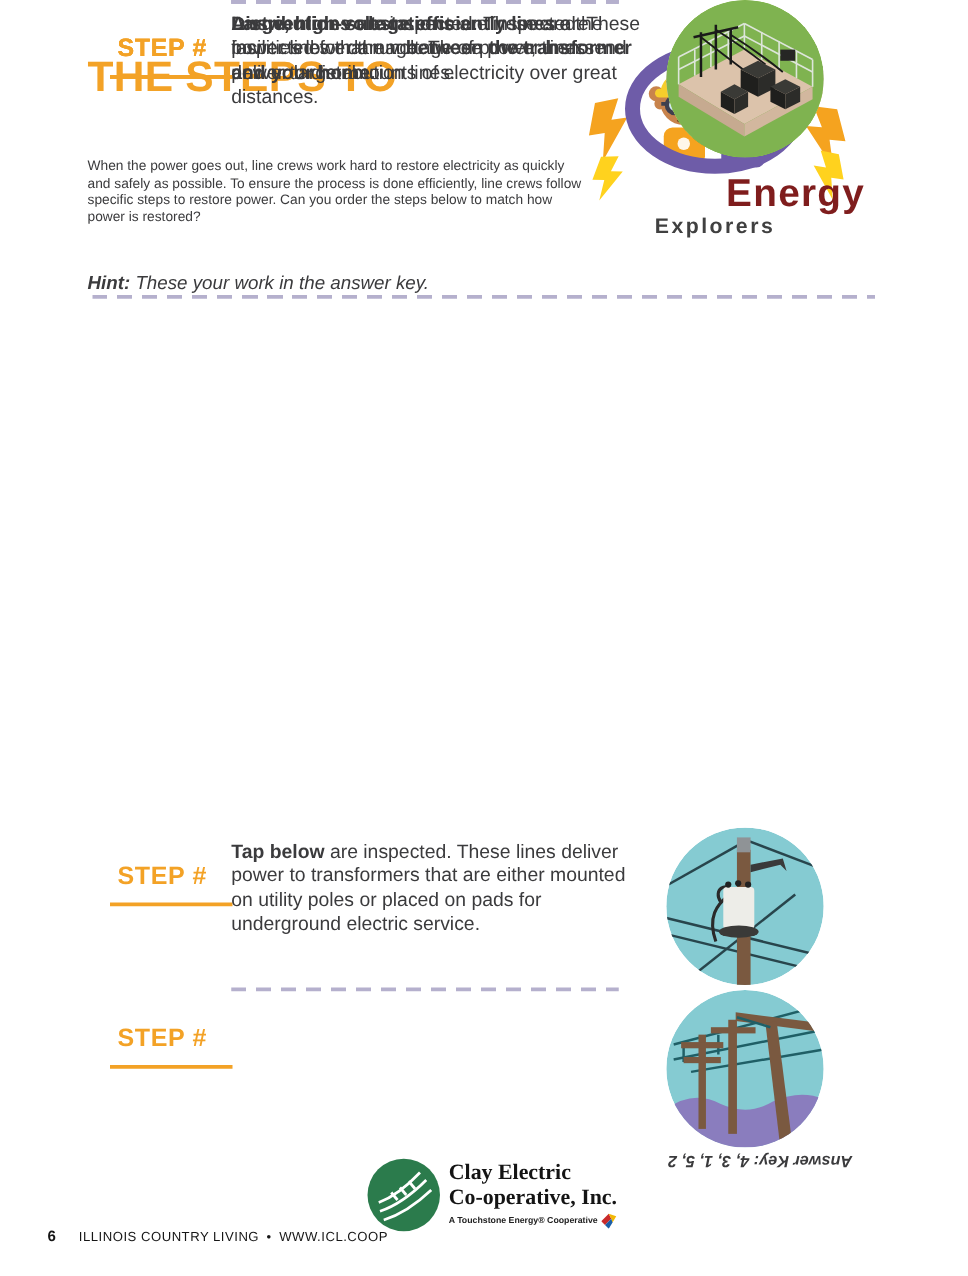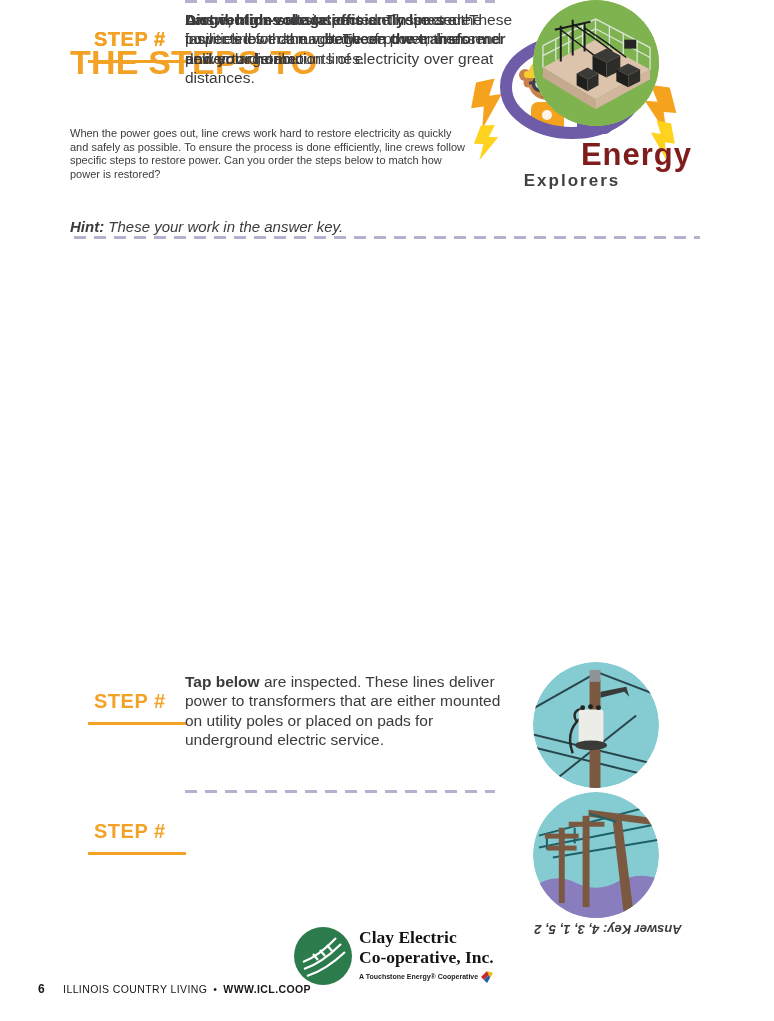--- a/index.html
+++ b/index.html
@@ -56,21 +56,21 @@
   .pub-icon{position:absolute;left:0;top:2px;}
   .pub-name{position:absolute;left:66px;top:4px;font-family:"Liberation Serif",serif;
     font-weight:700;font-size:17.5px;line-height:1.12;color:#141414;}
   .pub-tag{position:absolute;left:66px;top:46px;width:150px;display:flex;align-items:center;gap:3px;
     font-size:7px;font-weight:700;color:#222;white-space:nowrap;}
   .answer-key{position:absolute;left:520px;top:922px;width:176px;text-align:center;
     transform:rotate(180deg);font-size:13px;font-style:italic;font-weight:600;color:#3B3B3D;}
   .footer{position:absolute;left:38px;top:982px;display:flex;align-items:baseline;gap:6px;
     font-size:10.5px;color:#161616;letter-spacing:.4px;}
   .footer .pg{font-weight:800;font-size:12px;margin-right:12px;}
-  .footer .site{font-weight:700;}
+  .footer .site{font-weight:400;}
 </style>
 </head>
 <body>
 
 <div class="page">
 
   <div class="title">
     <div>THE STEPS TO</div>
   </div>
   <p class="intro">When the power goes out, line crews work hard to restore electricity as quickly and safely as possible. To ensure the process is done efficiently, line crews follow specific steps to restore power. Can you order the steps below to match how power is restored?</p>

